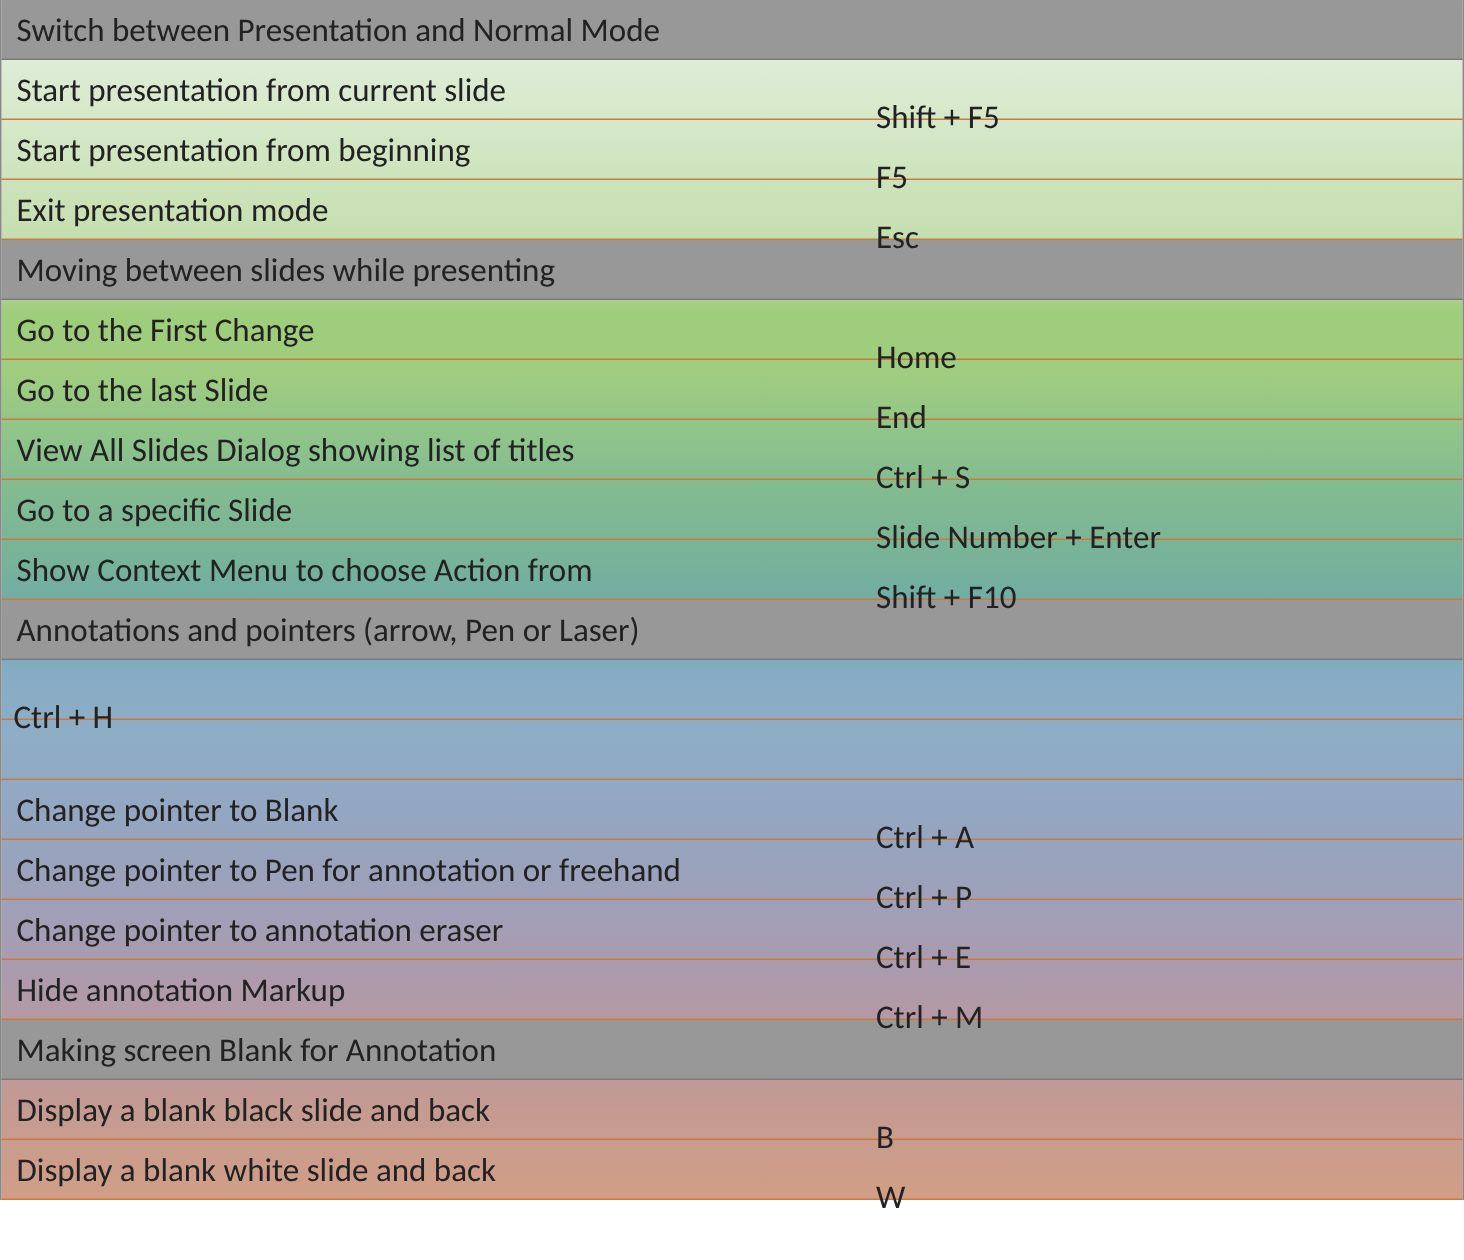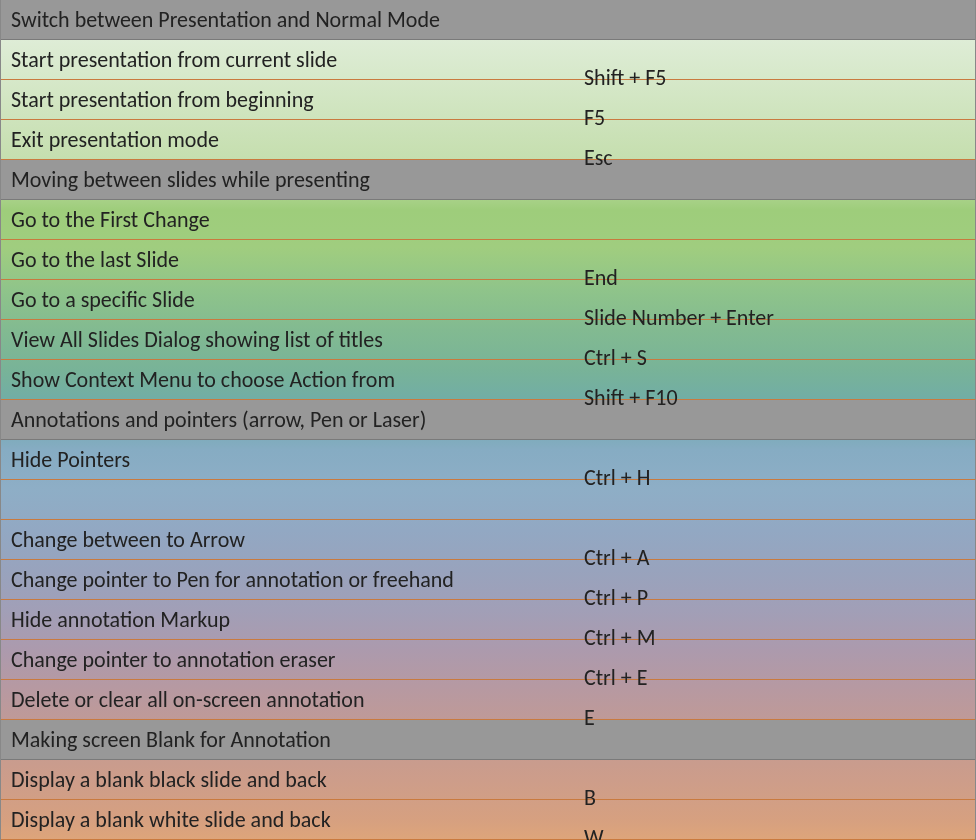--- a/index.html
+++ b/index.html
@@ -87,65 +87,61 @@
     </div>
     <div class="row">
       <div class="cell-left">Exit presentation mode</div>
       <div class="cell-right">Esc</div>
     </div>
     <div class="row header">
       <div class="cell-left">Moving between slides while presenting</div>
     </div>
     <div class="row">
       <div class="cell-left">Go to the First Change</div>
+      <div class="cell-right">Home</div>
     </div>
     <div class="row">
       <div class="cell-left">Go to the last Slide</div>
       <div class="cell-right">End</div>
     </div>
     <div class="row">
+      <div class="cell-left">View All Slides Dialog showing list of titles</div>
+      <div class="cell-right">Ctrl + S</div>
+    </div>
+    <div class="row">
       <div class="cell-left">Go to a specific Slide</div>
       <div class="cell-right">Slide Number + Enter</div>
-    </div>
-    <div class="row">
-      <div class="cell-left">View All Slides Dialog showing list of titles</div>
-      <div class="cell-right">Ctrl + S</div>
     </div>
     <div class="row">
       <div class="cell-left">Show Context Menu to choose Action from</div>
       <div class="cell-right">Shift + F10</div>
     </div>
     <div class="row header">
       <div class="cell-left">Annotations and pointers (arrow, Pen or Laser)</div>
     </div>
     <div class="row">
-      <div class="cell-left">Hide Pointers</div>
       <div class="cell-right">Ctrl + H</div>
     </div>
     <div class="row">
     </div>
     <div class="row">
-      <div class="cell-left">Change between to Arrow</div>
+      <div class="cell-left">Change pointer to Blank</div>
       <div class="cell-right">Ctrl + A</div>
     </div>
     <div class="row">
       <div class="cell-left">Change pointer to Pen for annotation or freehand</div>
       <div class="cell-right">Ctrl +  P</div>
     </div>
     <div class="row">
-      <div class="cell-left">Hide annotation Markup</div>
-      <div class="cell-right">Ctrl + M</div>
-    </div>
-    <div class="row">
       <div class="cell-left">Change pointer to annotation eraser</div>
       <div class="cell-right">Ctrl + E</div>
     </div>
     <div class="row">
-      <div class="cell-left">Delete or clear all on-screen annotation</div>
-      <div class="cell-right">E</div>
+      <div class="cell-left">Hide annotation Markup</div>
+      <div class="cell-right">Ctrl + M</div>
     </div>
     <div class="row header">
       <div class="cell-left">Making screen Blank for Annotation</div>
     </div>
     <div class="row">
       <div class="cell-left">Display a blank black slide and back</div>
       <div class="cell-right">B</div>
     </div>
     <div class="row">
       <div class="cell-left">Display a blank white slide and back</div>

